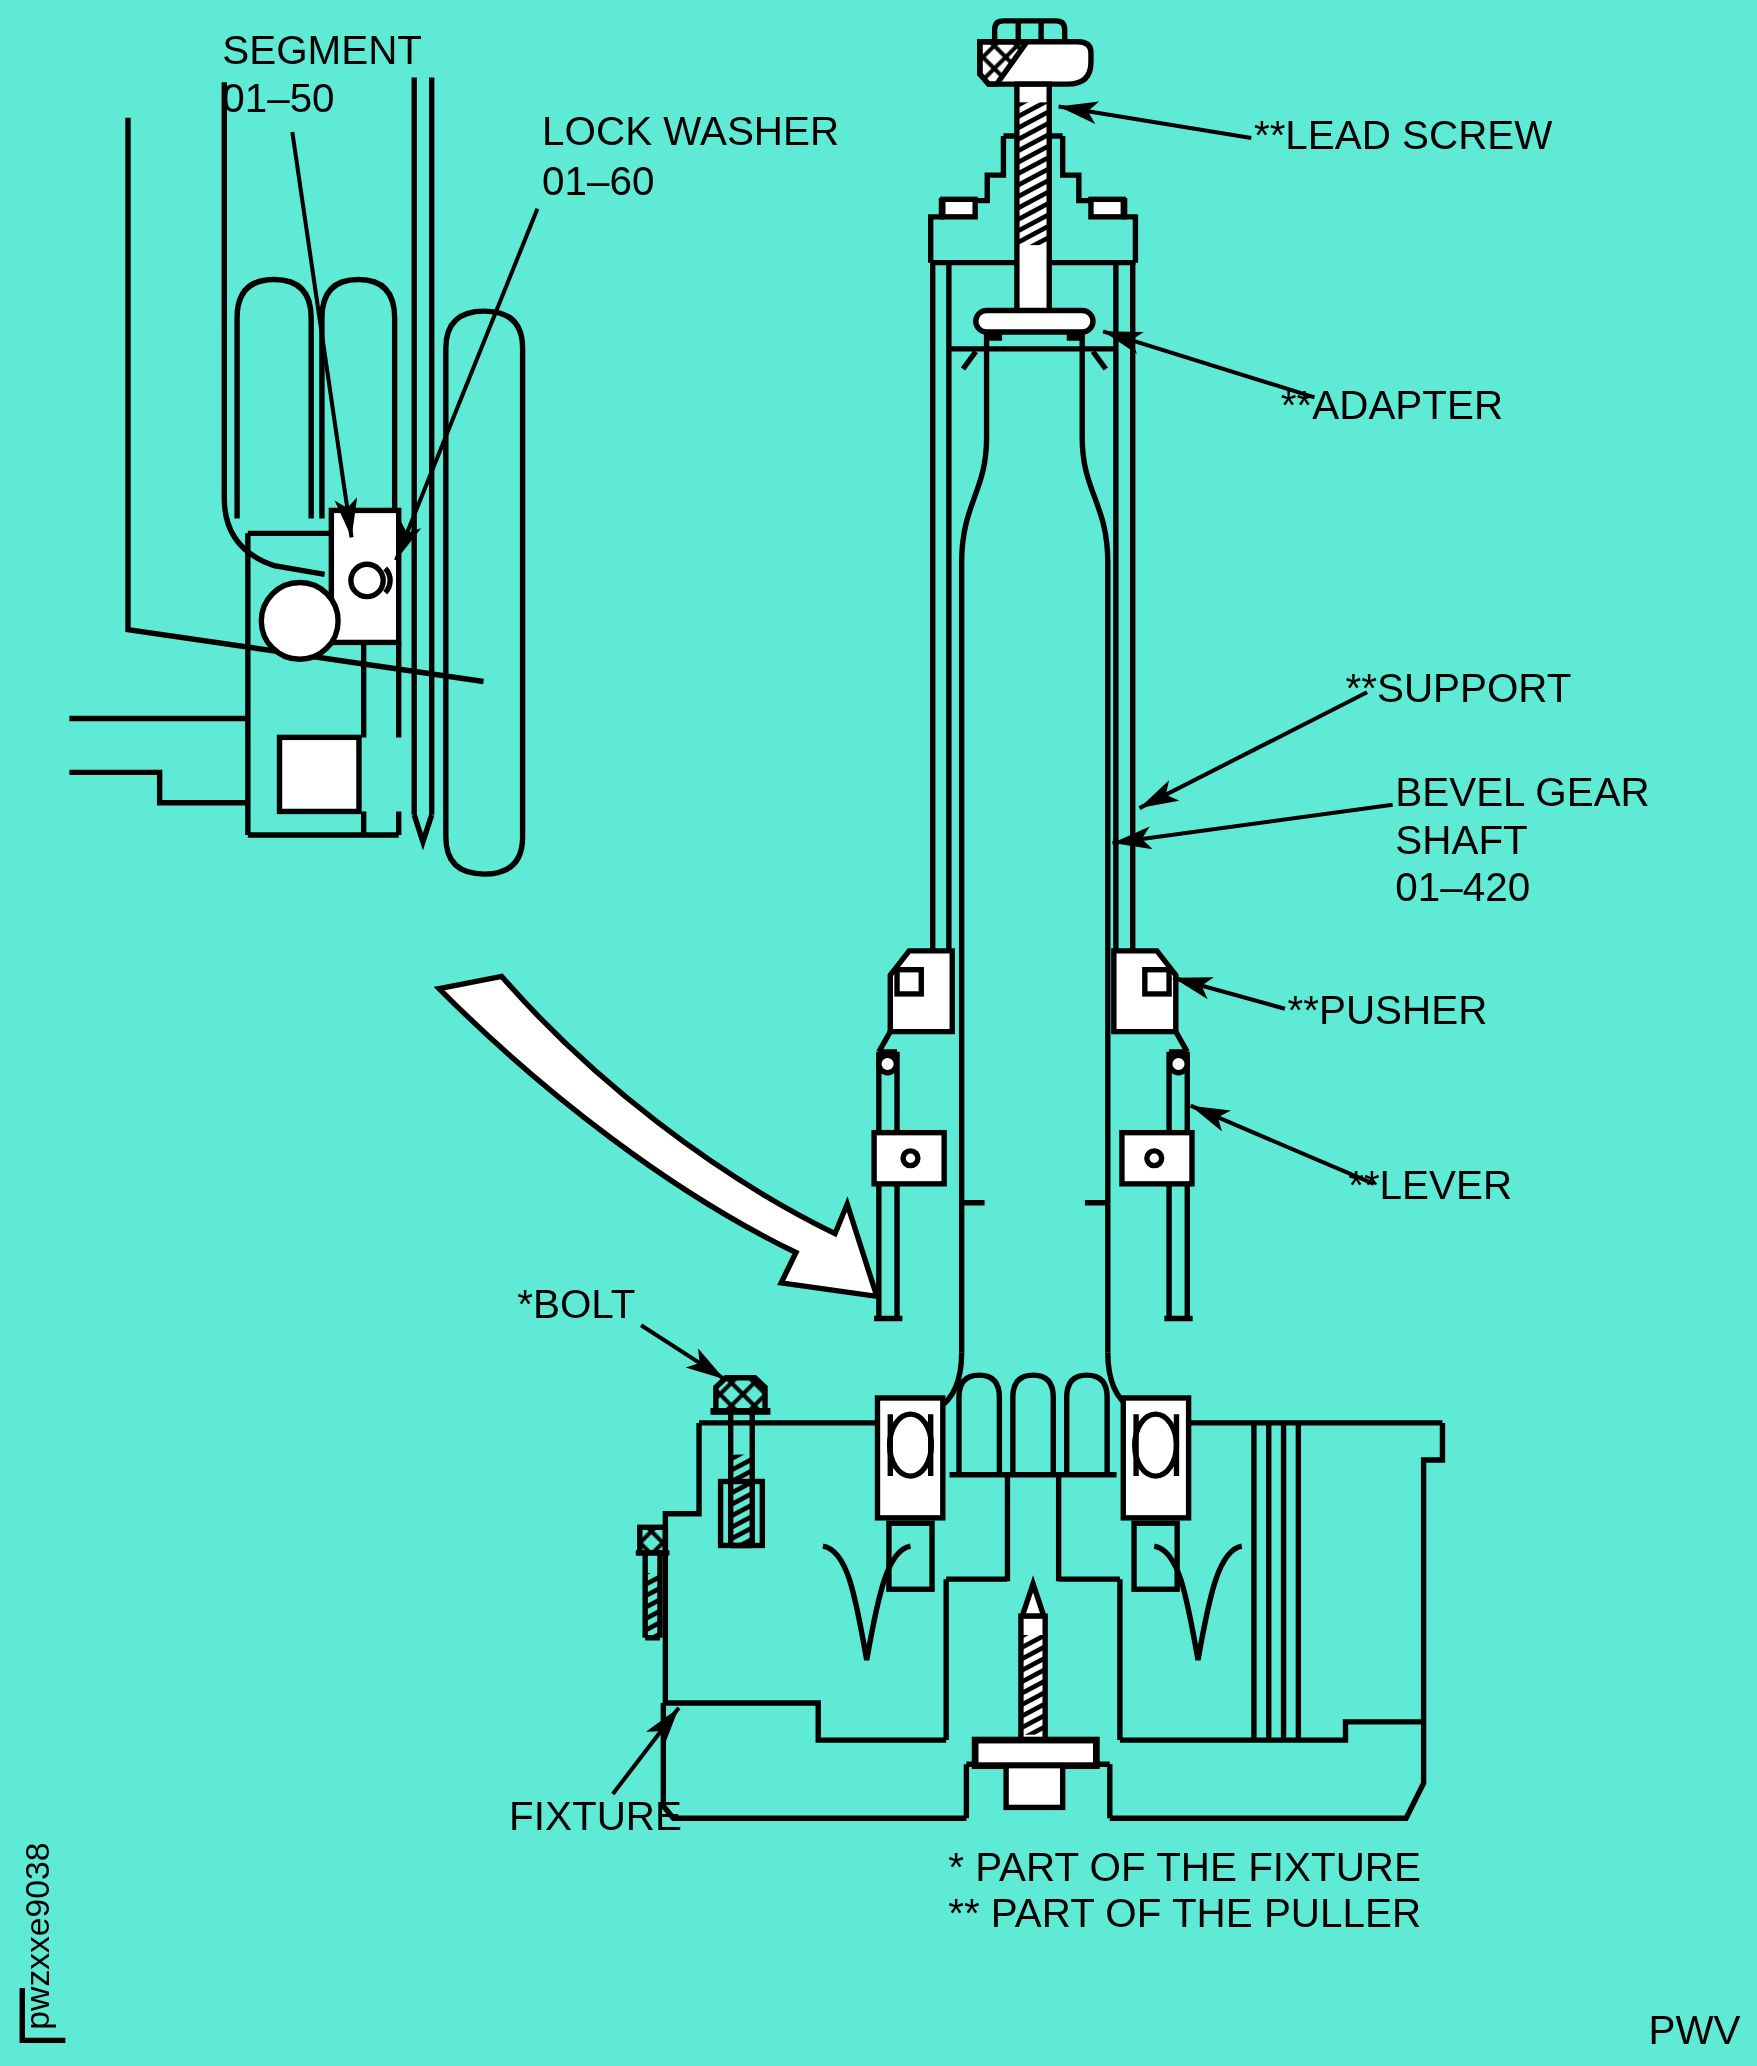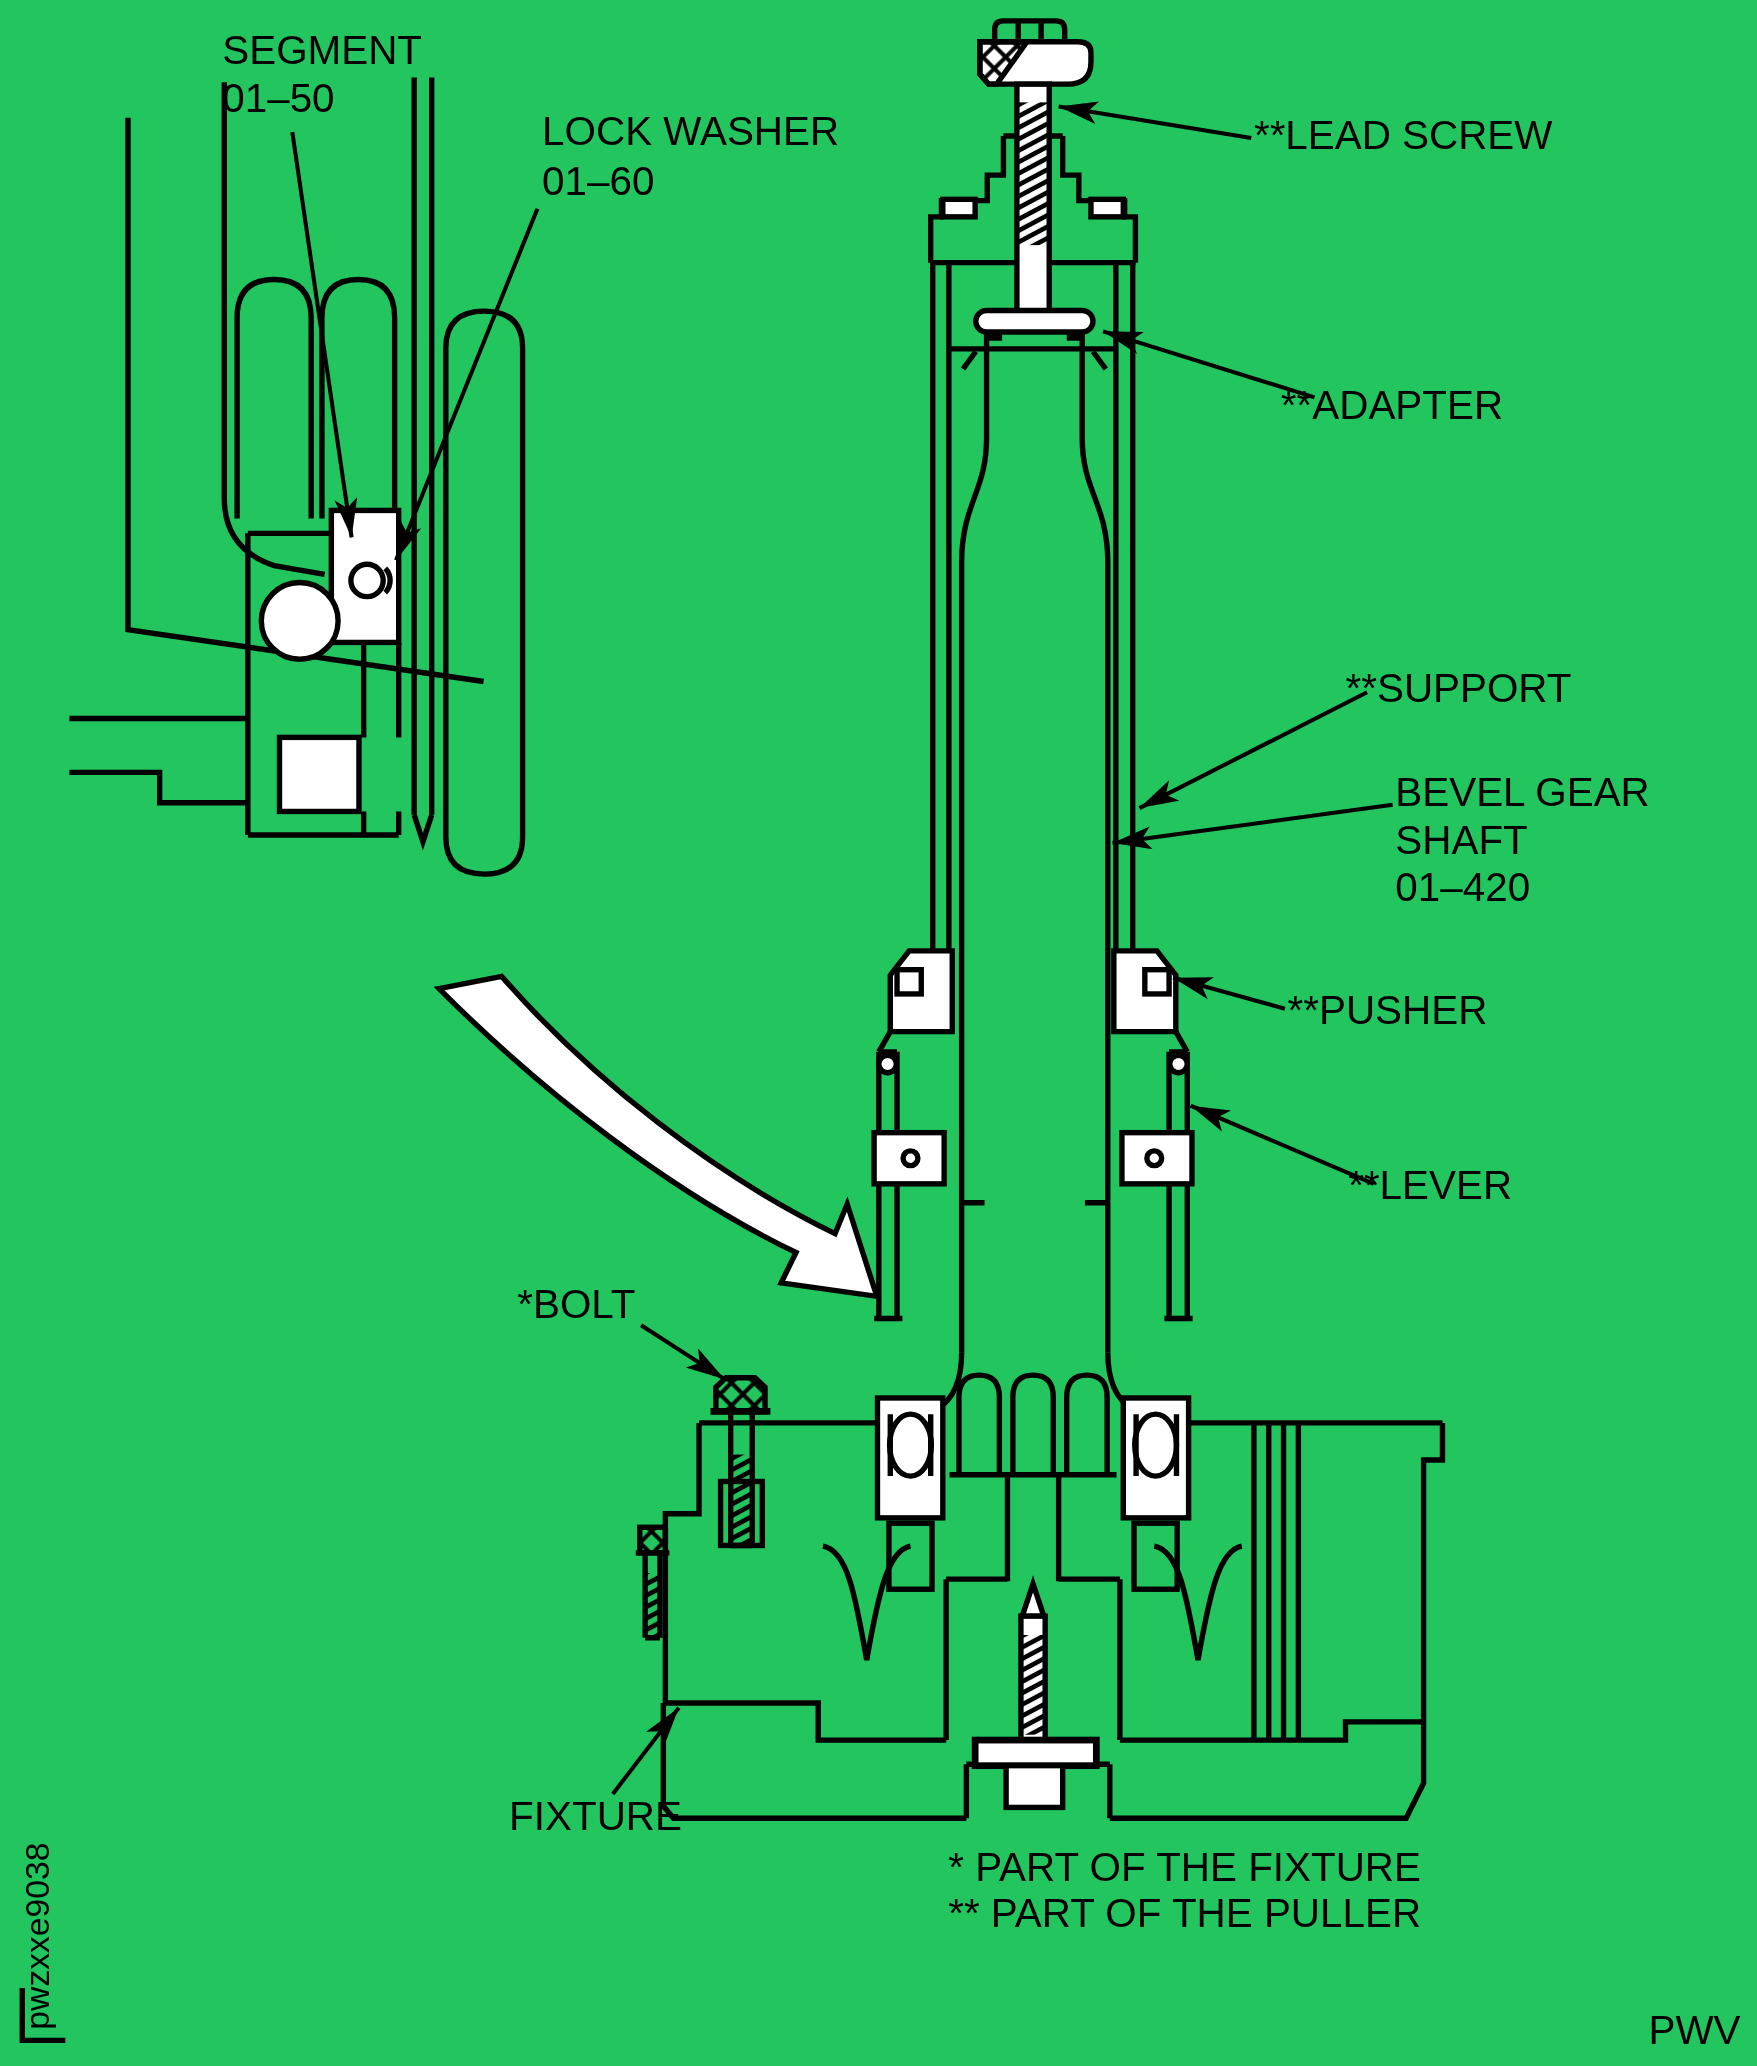--- a/index.html
+++ b/index.html
@@ -1,16 +1,16 @@
 <!DOCTYPE html>
 <html style="font-size:10.8px"><head>
 <meta charset="utf-8">
 <style>
   html,body{margin:0;padding:0;background:#ffffff;}
-  .stage{position:relative;width:1757px;height:2066px;background:#22c55e;overflow:hidden;text-decoration:underline;}
+  .stage{position:relative;width:1757px;height:2066px;background:#5eead4;overflow:hidden;text-decoration:underline;}
   svg{position:absolute;left:0;top:0;}
   text{font-family:"Liberation Sans", sans-serif;fill:#000;}
   .lbl{font-size:60px;letter-spacing:0px;}
   .fig{font-size:50px;}
 </style>
 </head>
 <body>
 
 <div class="stage">
 <svg width="1757" height="2066" viewBox="0 0 2609 3068">

